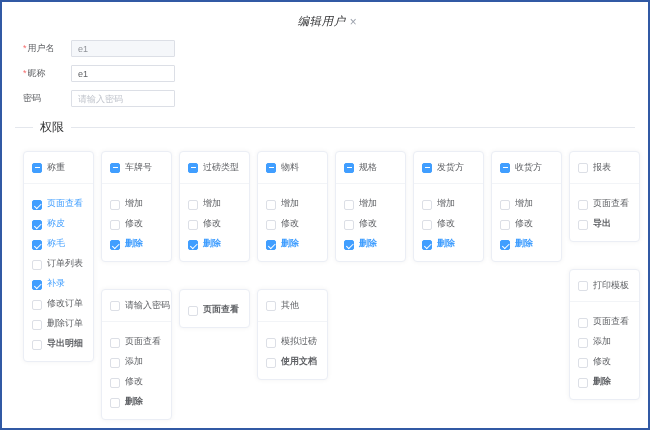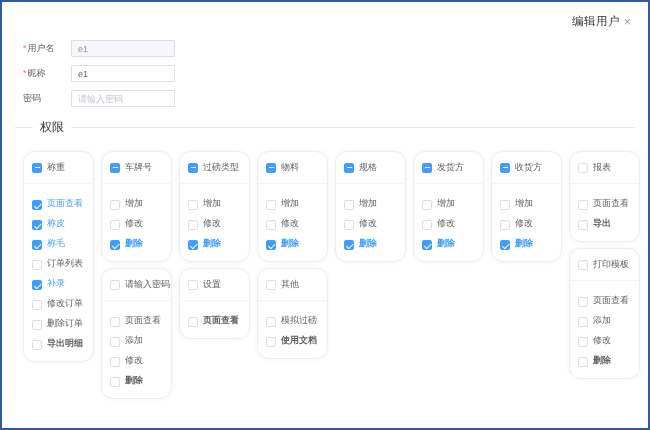--- a/index.html
+++ b/index.html
@@ -8,21 +8,21 @@
 
   .frame {
     width: 650px; height: 430px;
     border: 2px solid #3159a4;
     background: #fff;
     overflow: hidden;
     position: relative;
   }
   .dialog { padding: 12px 13px 0 21px; }
 
-  .dialog-header { display:flex; justify-content:flex-end; align-items:flex-start; margin-bottom:10px; }
+  .dialog-header { display:flex; justify-content:center; align-items:flex-start; margin-bottom:10px;font-style:italic; }
   .dialog-title { font-size:11.5px; color:#303133; font-weight:400; letter-spacing:0.5px; }
   .close-btn { font-size:12px; color:#9aa0ab; cursor:pointer; line-height:12px; padding:2px 4px; }
 
   
   .form-row { display:flex; align-items:center; margin-bottom:8px; }
   .form-label { width:42px; text-align:left; font-size:9px; color:#606266; margin-right:6px; white-space:nowrap; }
   .req { color:#f56c6c; margin-right:1px; font-size:9px; }
   .form-input {
     width:104px; height:17px; border:1px solid #dcdfe6; border-radius:1px;
     font-size:9px; color:#606266; padding:0 6px; outline:none; background:#fff;
@@ -34,23 +34,23 @@
   
   .section-divider { display:flex; align-items:center; margin:12px 0 0 -8px; }
   .section-divider .line-short { width:18px; height:1px; background:#e4e7ed; }
   .section-divider .line-long { flex:1; height:1px; background:#e4e7ed; }
   .section-divider .divider-text { font-size:12px; color:#303133; padding:0 7px; }
 
   
   .perm-grid { display:flex; gap:7px; margin-top:15px; align-items:flex-start; }
   .perm-col { width:71px; flex:none; display:flex; flex-direction:column; }
   .perm-card {
-    border:1px solid #ebeef5; border-radius:12px; background:#fff;
+    border:1px solid #ebeef5; border-radius:4px; background:#fff;
     box-shadow:0 0 5px rgba(0,0,0,0.05);
-    margin-bottom:6px;
+    margin-bottom:27px;
   }
   .perm-head { display:flex; align-items:center; gap:5px; padding:9px 8px; border-bottom:1px solid #f2f4f7; }
   .perm-head-label { font-size:9px; color:#606266; white-space:nowrap; }
   .perm-body { padding:13px 8px 11px; }
   .perm-item { display:flex; align-items:flex-end; gap:5px; margin-bottom:7px; cursor:pointer; }
   .perm-item:last-child { margin-bottom:0;font-weight:bold; }
   .perm-item-label { font-size:9px; color:#606266; white-space:nowrap; }
   .perm-item-label.on { color:#409eff; }
 
   
@@ -203,24 +203,20 @@
                 <span class="cb"></span>
                 <span class="perm-item-label">修改</span>
               </div>
               <div class="perm-item">
                 <span class="cb checked"></span>
                 <span class="perm-item-label on">删除</span>
               </div>
             </div>
           </div>
           <div class="perm-card">
-            <div class="perm-head">
-              <span class="cb"></span>
-              <span class="perm-head-label">设置</span>
-            </div>
             <div class="perm-body">
               <div class="perm-item">
                 <span class="cb"></span>
                 <span class="perm-item-label">页面查看</span>
               </div>
             </div>
           </div>
         </div>
         <div class="perm-col">
           <div class="perm-card">

